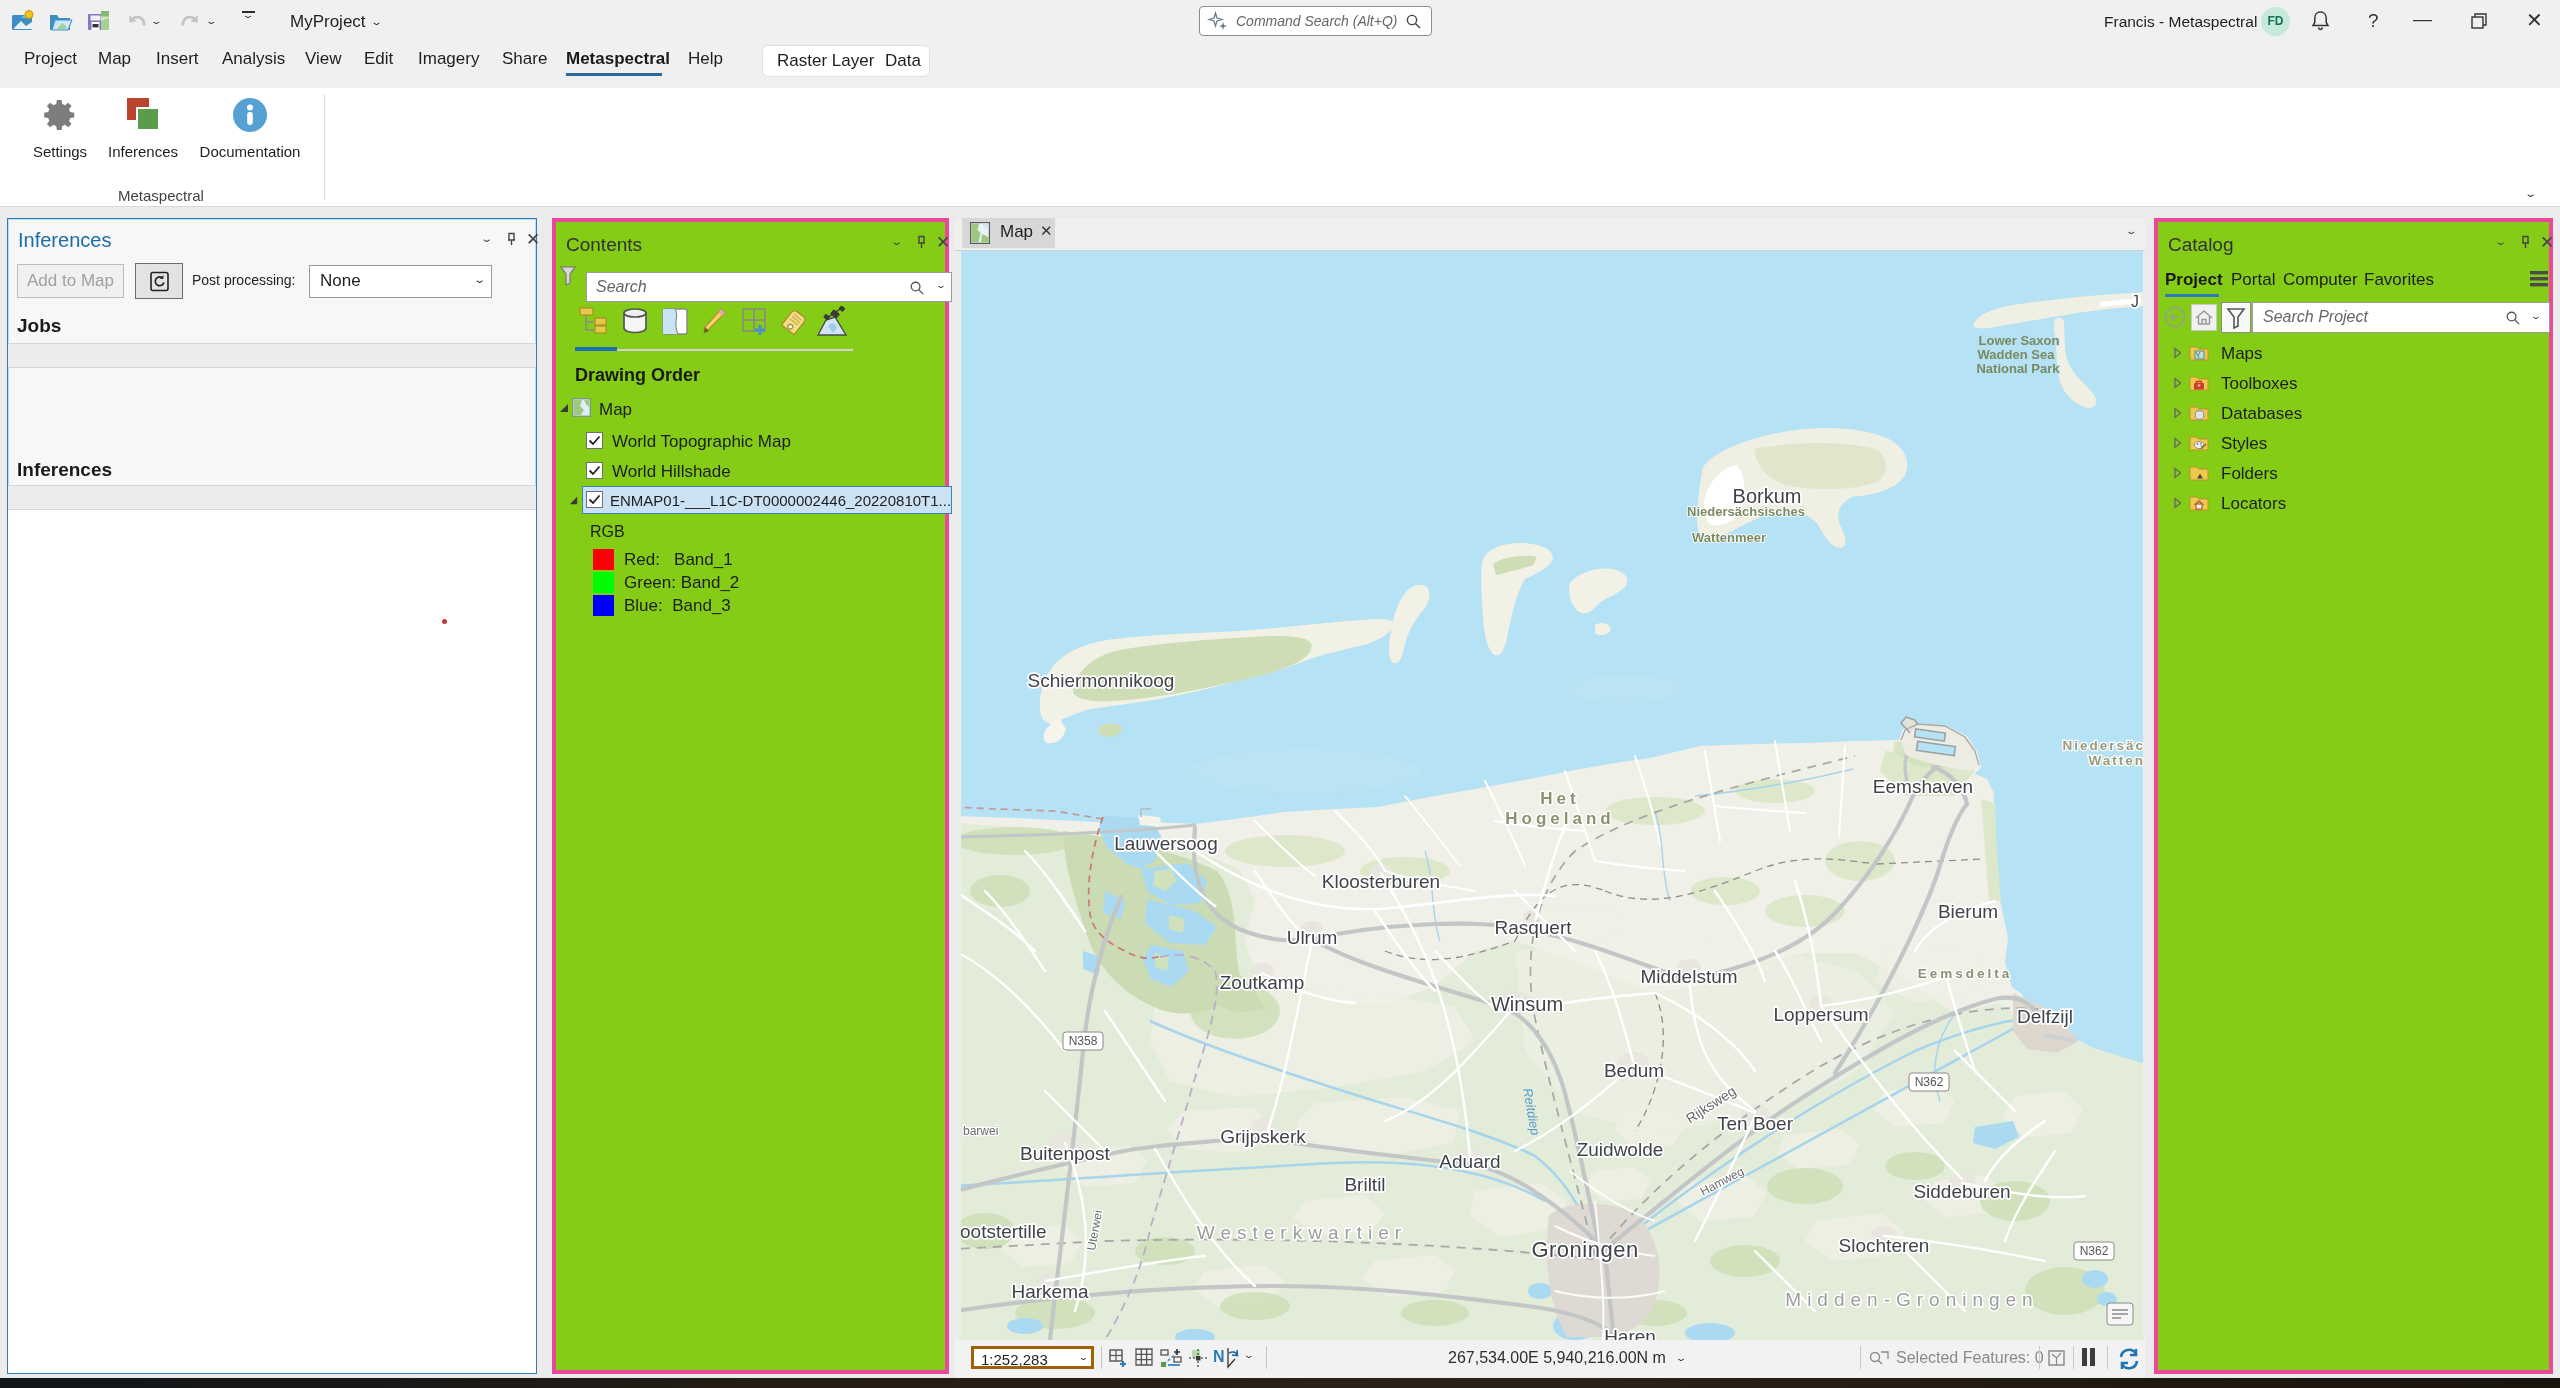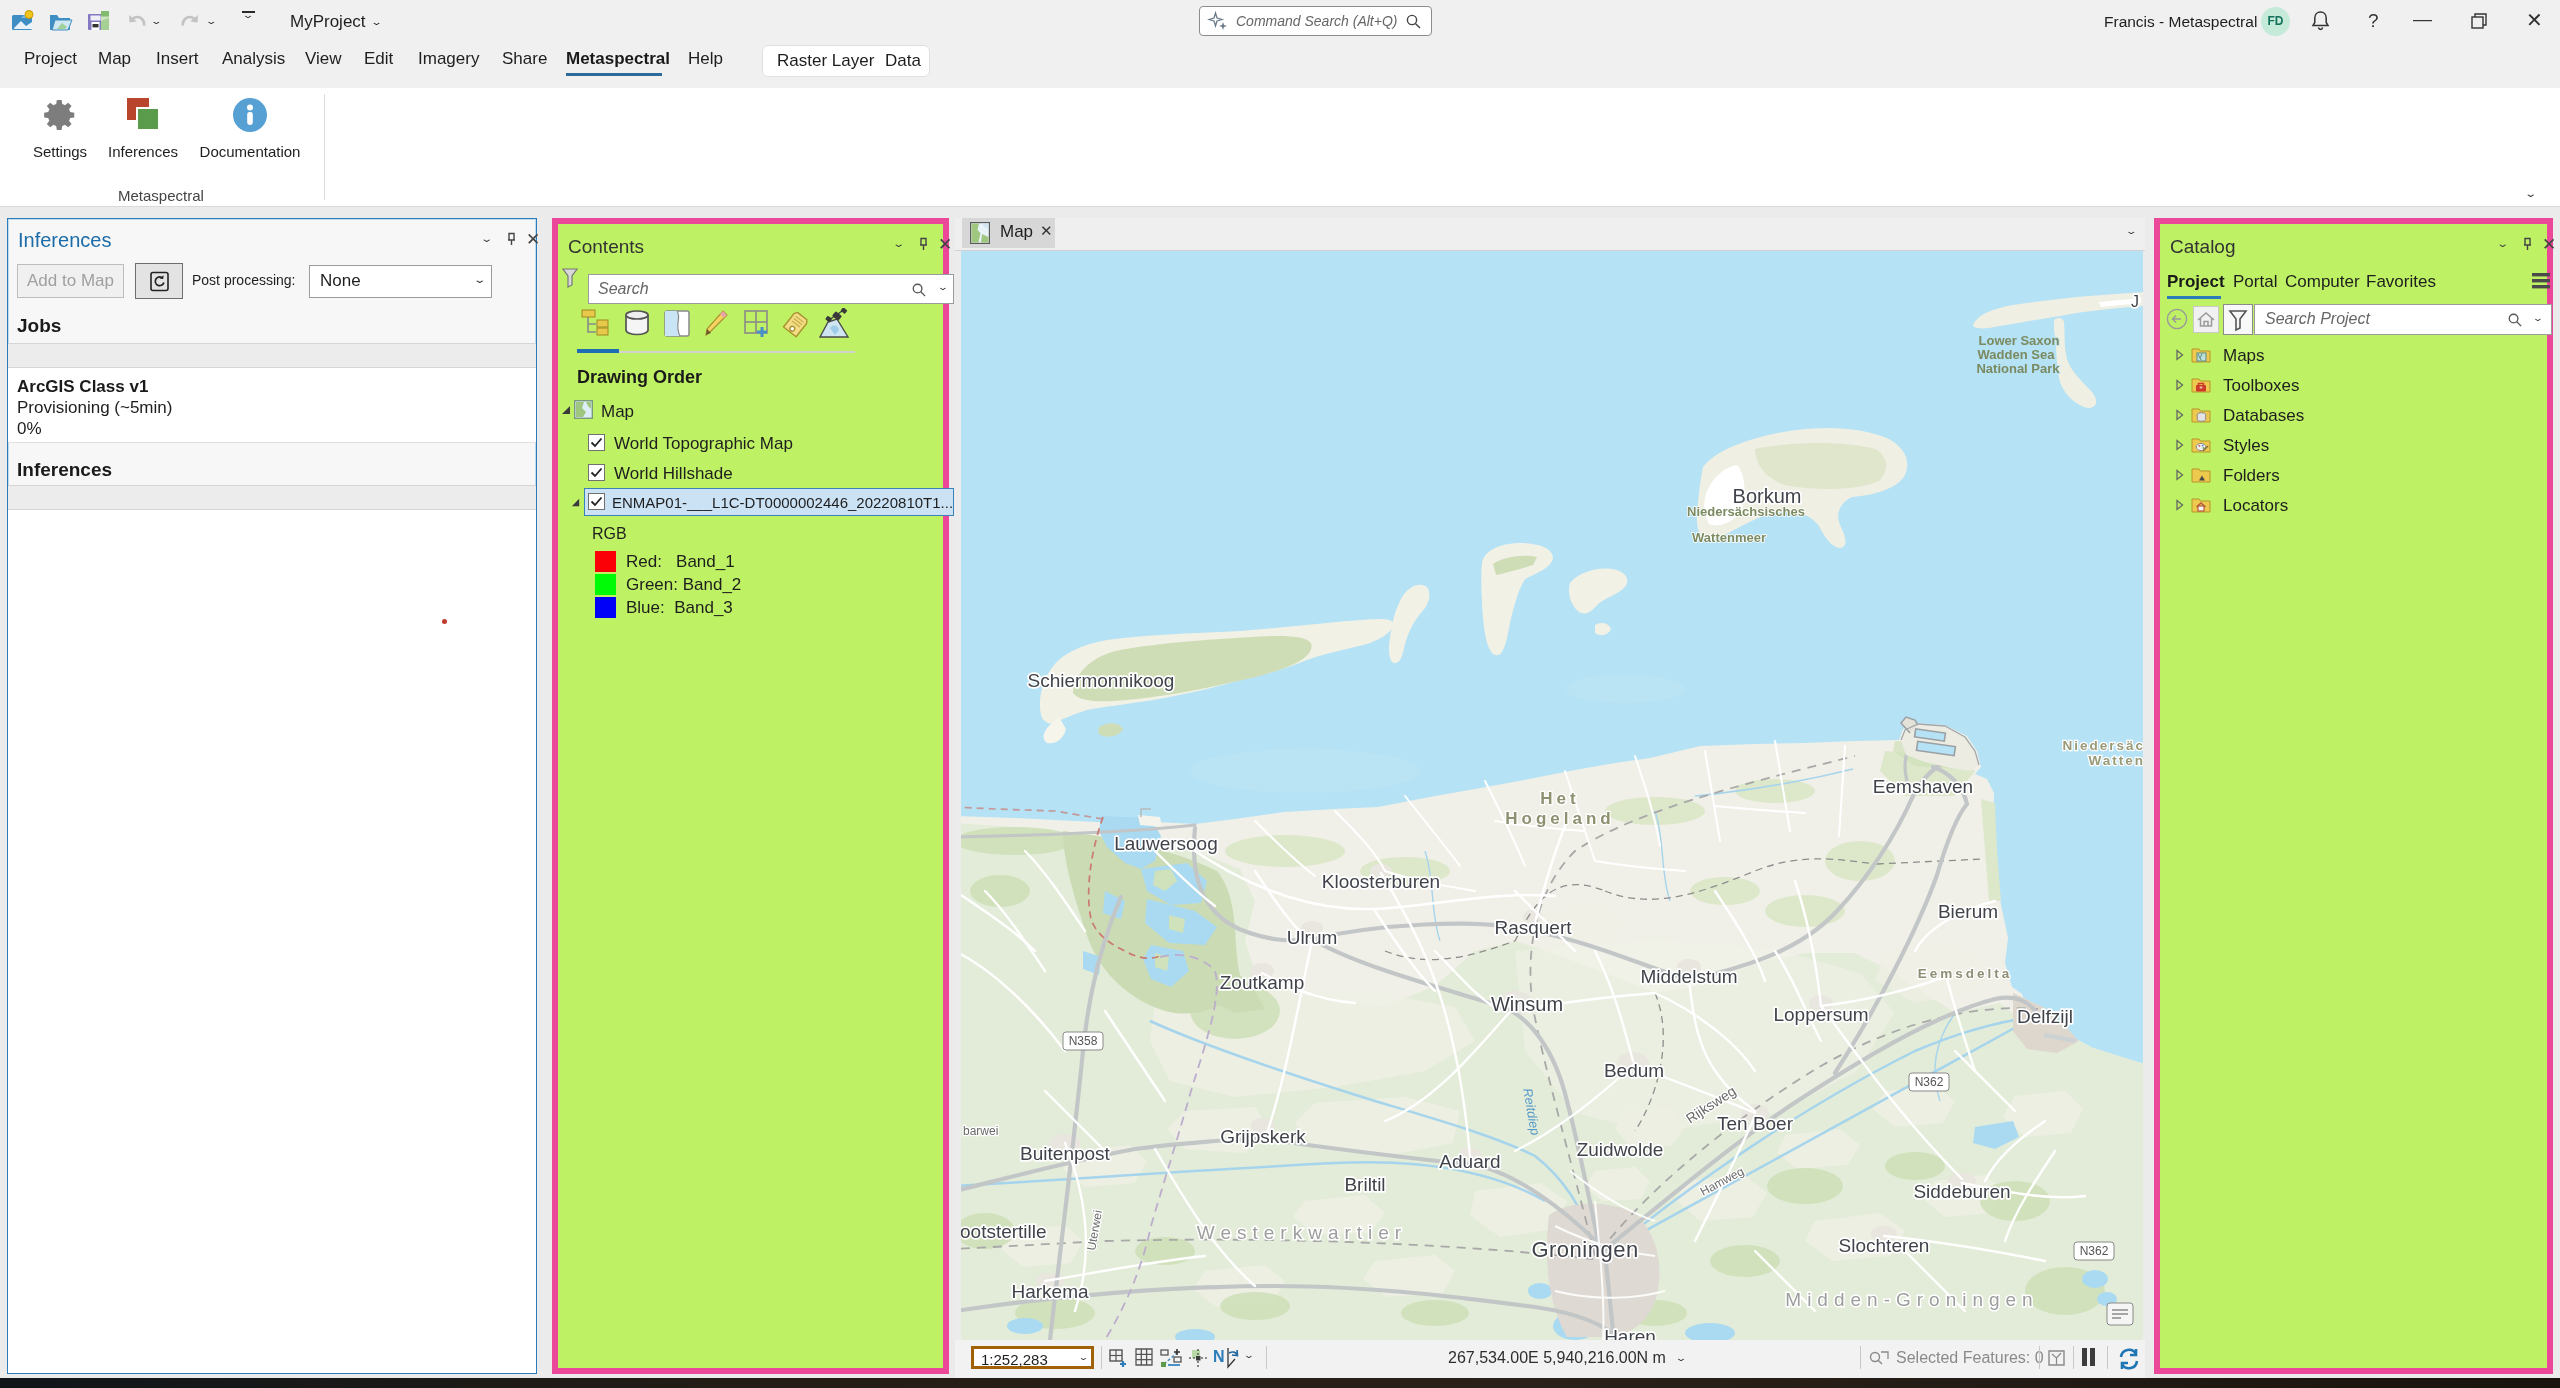--- a/index.html
+++ b/index.html
@@ -10,21 +10,21 @@
   #titlebar { position:absolute; left:0; top:0; width:2560px; height:88px; background:#f0f0f0; }
   .menuitem { position:absolute; top:49px; font-size:17px; color:#1e1e1e; }
   #cmdsearch { position:absolute; left:1199px; top:6px; width:233px; height:30px;
     background:#fff; border:1px solid #8c8c8c; border-radius:4px; }
   #cmdsearch .ph { position:absolute; left:38px; top:5px; font-size:15px; font-style:italic; color:#666; }
   
   #ribbon { position:absolute; left:0; top:88px; width:2560px; height:119px; background:#fff;
     border-bottom:1px solid #d9d9d9; }
   .ribbtn { position:absolute; top:5px; text-align:center; font-size:15px; color:#1e1e1e; }
   
-  .panel { position:absolute; top:218px; height:1156px; background:#bef264; border:6px solid #ec4899; }
+  .panel { position:absolute; top:218px; height:1156px; background:#84cc16; border:4px solid #ec4899; }
   .ptitle { position:absolute; left:10px; top:13px; font-size:19px; color:#333; }
   .pctrl { position:absolute; top:10px; color:#444; font-size:16px; }
   
   #mapview { position:absolute; left:955px; top:218px; width:1190px; height:1160px; background:#efefef; }
   #tabstrip { position:absolute; left:0; top:0; width:1190px; height:33px; background:#efefef; border-bottom:1px solid #d0d0d0;}
   #maptab { position:absolute; left:7px; top:0; width:93px; height:30px; background:#d7d7d7; }
   #statusbar { position:absolute; left:0; top:1122px; width:1190px; height:38px; background:#f2f2f2; font-size:15px; color:#3c3c3c; }
   #taskbar { position:absolute; left:0; top:1378px; width:2560px; height:10px; background:linear-gradient(90deg,#10151a 0%,#241d15 30%,#2a211a 60%,#1a140e 100%); }
   .chev { display:inline-block; transform:scaleY(.62); font-weight:400; }
 </style>
@@ -157,25 +157,20 @@
       <path d="M14.6 4.2 L14.2 8 L10.5 7.4 Z" fill="#222"></path>
     </svg>
   </div>
   <div class="abs" style="left:184px;top:53px;font-size:14px;color:#1e1e1e">Post processing:</div>
   <div class="abs" style="left:301px;top:46px;width:183px;height:33px;background:#fff;border:1px solid #9b9b9b;">
     <span class="abs" style="left:10px;top:5px;font-size:17px;color:#1e1e1e">None</span>
     <span class="abs" style="left:163px;top:4px;font-size:16px;color:#333"><span class="chev">⌄</span></span>
   </div>
   <div class="abs" style="left:9px;top:96px;font-size:19px;font-weight:bold;color:#1a1a1a">Jobs</div>
   <div class="abs" style="left:0px;top:124px;width:528px;height:25px;background:#ececec;border-top:1px solid #d6d6d6;border-bottom:1px solid #d6d6d6"></div>
-  <div class="abs" style="left:0px;top:149px;width:528px;height:75px;background:#fff;border-bottom:1px solid #e0e0e0">
-    <div class="abs" style="left:9px;top:9px;font-size:17px;font-weight:bold;color:#1a1a1a">ArcGIS Class v1</div>
-    <div class="abs" style="left:9px;top:30px;font-size:17px;color:#1e1e1e">Provisioning (~5min)</div>
-    <div class="abs" style="left:9px;top:51px;font-size:17px;color:#1e1e1e">0%</div>
-  </div>
   <div class="abs" style="left:9px;top:240px;font-size:19px;font-weight:bold;color:#1a1a1a">Inferences</div>
   <div class="abs" style="left:0px;top:266px;width:528px;height:25px;background:#ececec;border-top:1px solid #d6d6d6;border-bottom:1px solid #d6d6d6"></div>
   <div class="abs" style="left:0px;top:291px;width:528px;height:863px;background:#fff"></div>
   <div class="abs" style="left:434px;top:400px;width:5px;height:5px;border-radius:50%;background:#c0392b"></div>
 </div>
 <div id="contpanel" class="panel" style="left:552px; width:397px;">
   <div class="ptitle" style="top:12px">Contents</div>
   <div class="pctrl" style="left:334px"><span class="chev">⌄</span></div>
   <svg class="abs" style="left:358px;top:13px" width="15" height="15" viewBox="0 0 15 15">
     <path d="M5 1.5 L10 1.5 L10 8 L5 8 Z M4 8 L11 8 M7.5 8 L7.5 13" stroke="#444" stroke-width="1.4" fill="none"></path>

